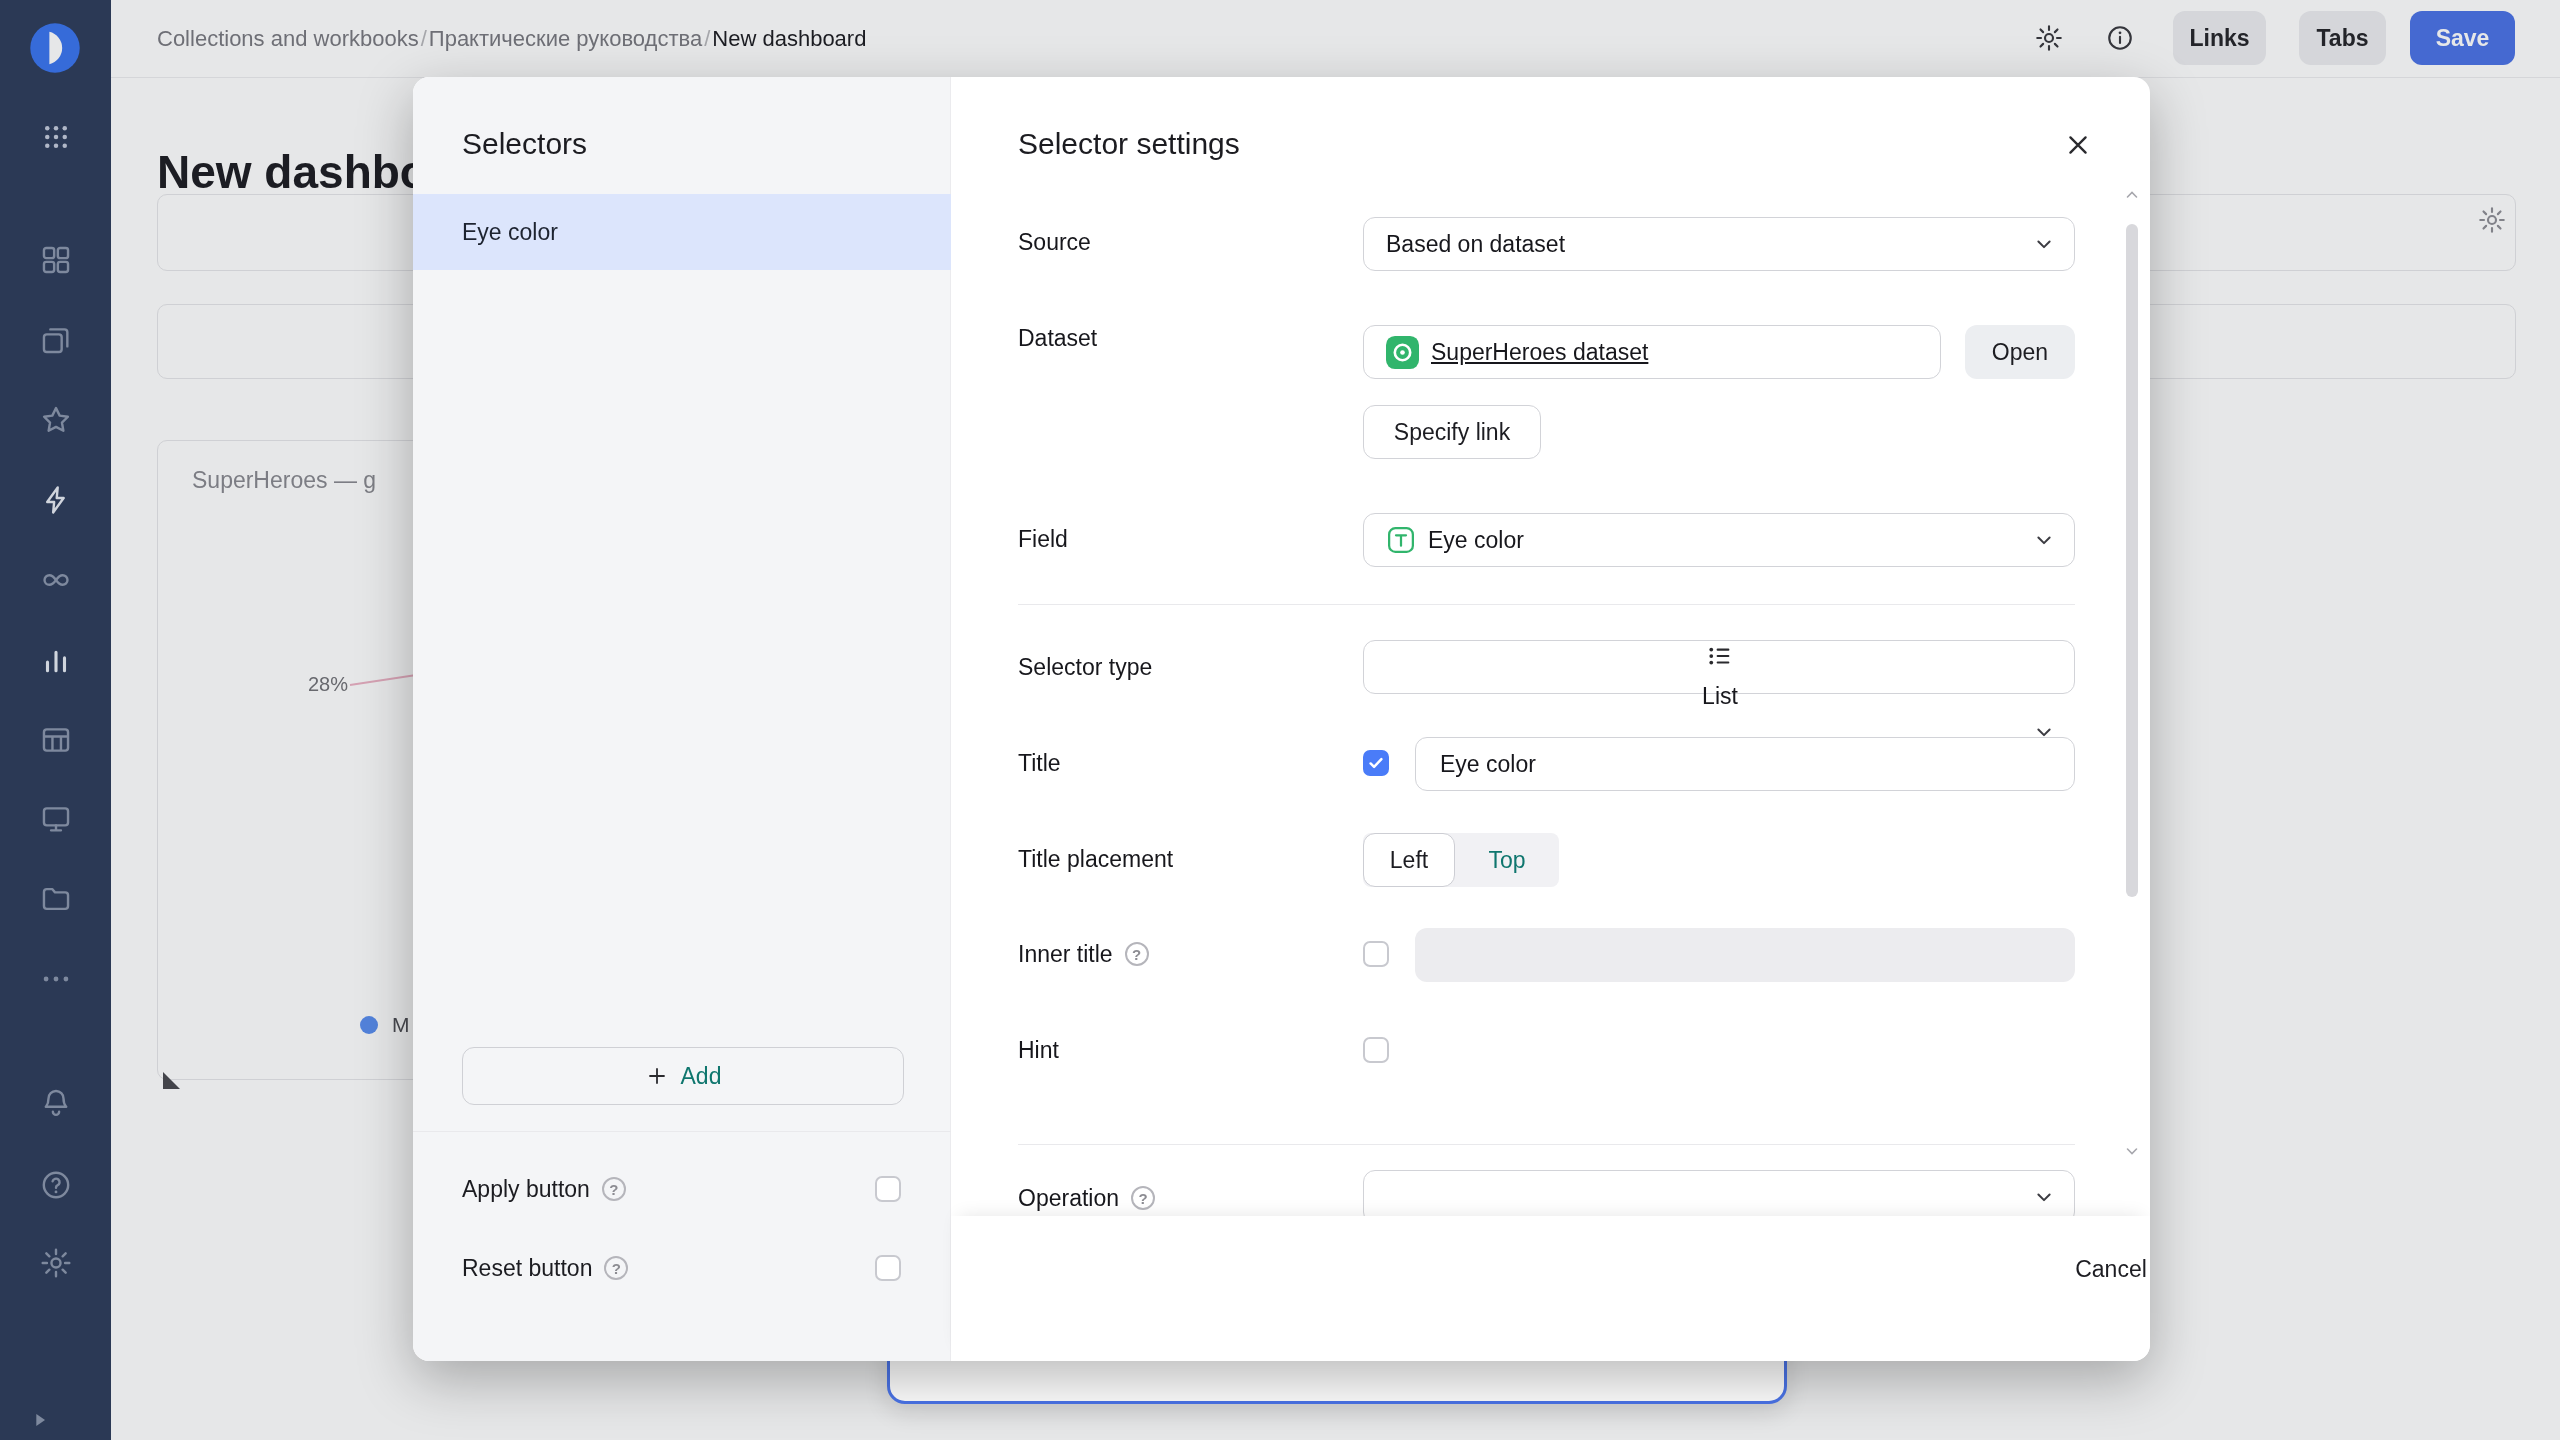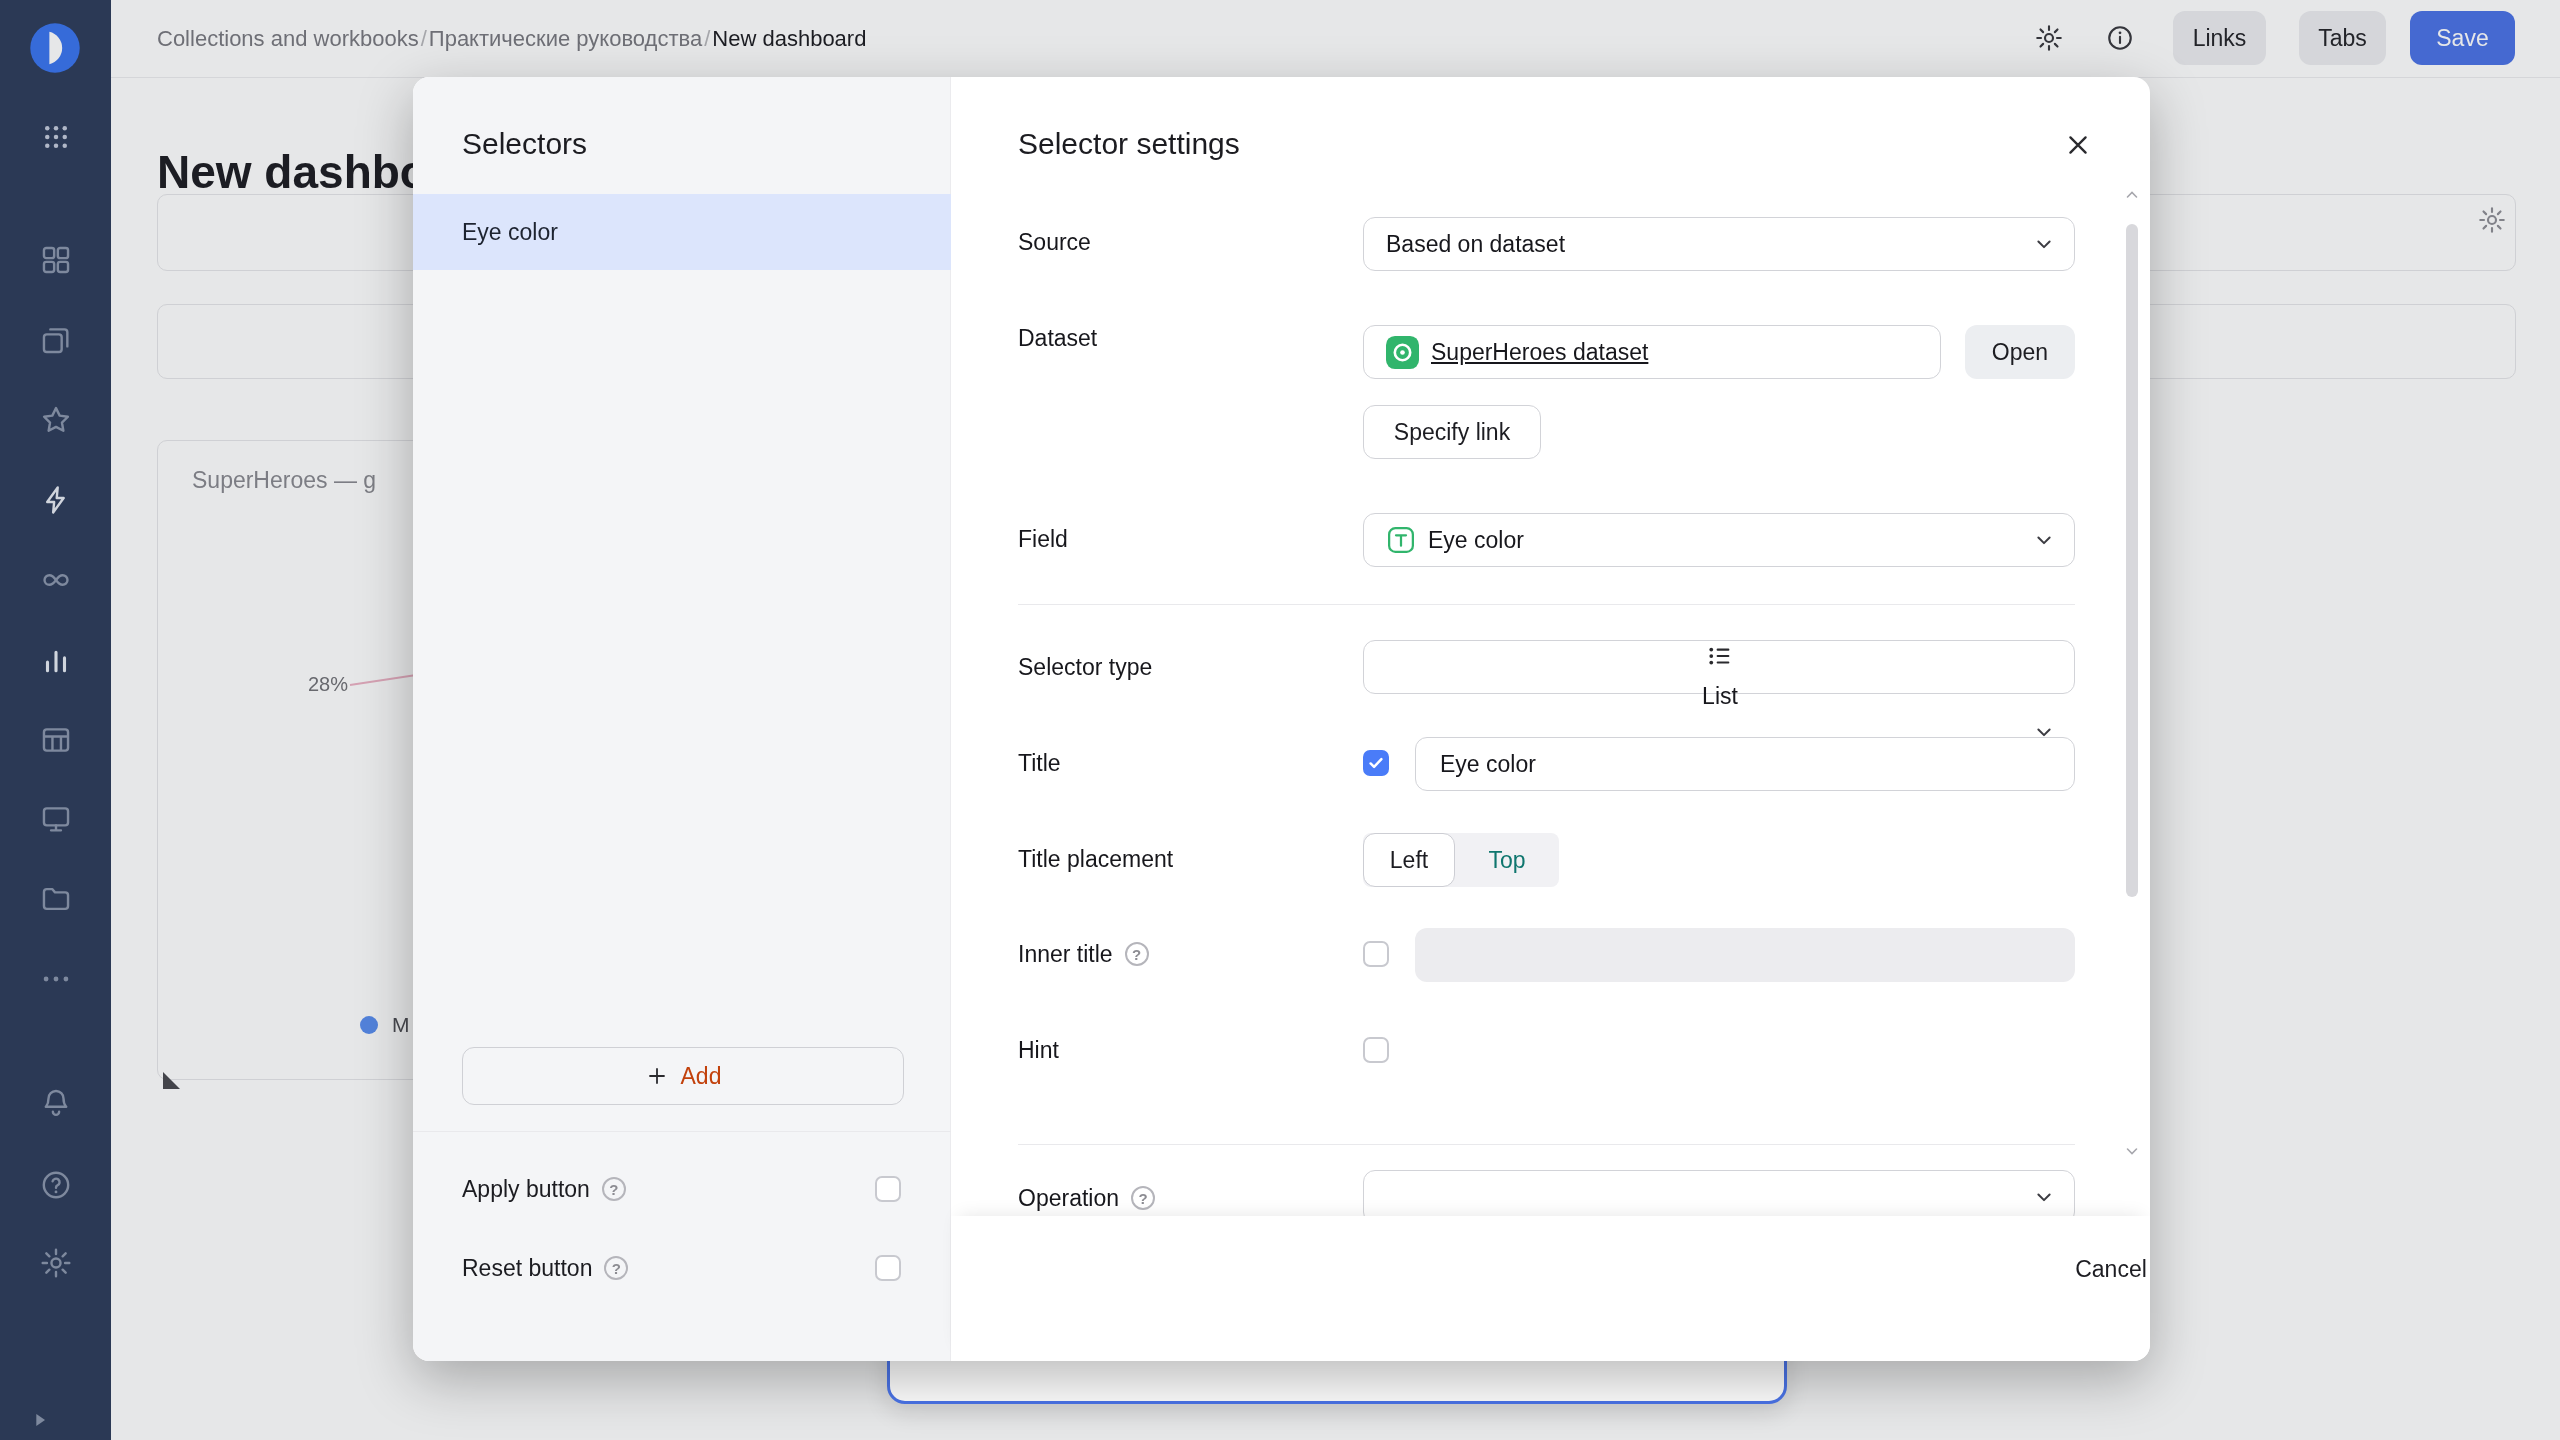--- a/index.html
+++ b/index.html
@@ -7,42 +7,42 @@
   .abs{position:absolute;}
   
   .sidebar{position:absolute;left:0;top:0;width:111px;height:1440px;background:#2f3e5c;z-index:1;}
   .side-ic{position:absolute;left:34px;width:44px;height:44px;display:flex;align-items:center;justify-content:center;color:#8c97ad;cursor:pointer;}
   .side-ic.bright{color:#e7ebf3;}
   
   .header{position:absolute;left:111px;top:0;width:2449px;height:77px;background:#fff;border-bottom:1px solid #ececef;z-index:1;}
   .crumbs{position:absolute;left:46px;top:0;height:77px;display:flex;align-items:center;gap:2px;font-size:22px;color:#7a7a80;}
   .crumbs .sep{color:#b8b8bc;}
   .crumbs .current{color:#1f1f24;}
-  .hbtn{position:absolute;top:11px;height:54px;display:flex;align-items:center;justify-content:center;border-radius:12px;font-size:23px;color:#26262b;background:#ecedf0;cursor:pointer;}
+  .hbtn{position:absolute;top:11px;height:54px;display:flex;align-items:center;justify-content:center;border-radius:12px;font-size:23px;color:#26262b;background:#ecedf0;cursor:pointer;font-weight:bold;}
   .hbtn.blue{background:#4c73e6;color:#fff;}
   .hicon{position:absolute;top:23px;width:30px;height:30px;color:#3a3a40;cursor:pointer;display:flex;}
   
   .content{position:absolute;left:111px;top:78px;width:2449px;height:1362px;background:#fff;z-index:1;}
   .h1{position:absolute;left:46px;top:36px;font-size:46px;font-weight:600;color:#1f1f24;white-space:nowrap;}
   .w-row{position:absolute;left:46px;width:2359px;border:1.5px solid #e6e6e9;border-radius:10px;background:#fff;box-sizing:border-box;}
   .chart-card{position:absolute;left:46px;top:362px;width:1540px;height:640px;border:1.5px solid #e6e6e9;border-radius:10px;background:#fff;box-sizing:border-box;}
   .chart-title{position:absolute;left:34px;top:26px;font-size:23px;color:#8a8a90;white-space:nowrap;}
   .pct{position:absolute;left:150px;top:232px;font-size:20px;color:#737378;}
   .legend{position:absolute;left:202px;top:572px;display:flex;align-items:center;gap:14px;font-size:21px;color:#505055;}
   .legend .dot{width:18px;height:18px;border-radius:50%;background:#5b8ff0;}
   .resize-handle{position:absolute;left:52px;top:994px;width:0;height:0;border-bottom:17px solid #4a4a50;border-right:17px solid transparent;}
   .bottom-panel{position:absolute;left:887px;top:1332px;width:900px;height:72px;background:#fff;border:3px solid #4b74e8;border-radius:18px;box-sizing:border-box;z-index:6;box-shadow:0 8px 24px rgba(0,0,0,.12);}
   
   .overlay{position:absolute;left:0;top:0;width:2560px;height:1440px;background:rgba(14,18,28,.10);z-index:5;}
   
   .dialog{position:absolute;left:413px;top:77px;width:1737px;height:1284px;background:#fff;border-radius:16px;z-index:10;overflow:hidden;box-shadow:0 18px 56px rgba(0,0,0,.28);}
   .lpanel{position:absolute;left:0;top:0;width:538px;height:1284px;background:#f4f5f7;border-right:1px solid #ebebee;box-sizing:border-box;}
   .panel-title{position:absolute;font-size:30px;color:#1c1c21;font-weight:500;}
   .sel-item{position:absolute;left:0;top:117px;width:538px;height:76px;background:#dce5fc;display:flex;align-items:center;padding-left:49px;box-sizing:border-box;font-size:23px;color:#1d2330;cursor:pointer;}
-  .add-btn{position:absolute;left:49px;top:970px;width:440px;height:56px;border:1px solid #cfd0d5;border-radius:12px;display:flex;align-items:center;justify-content:center;gap:12px;font-size:23px;color:#c2410c;cursor:pointer;background:transparent;}
+  .add-btn{position:absolute;left:49px;top:970px;width:440px;height:56px;border:1px solid #cfd0d5;border-radius:12px;display:flex;align-items:center;justify-content:center;gap:12px;font-size:23px;color:#0f766e;cursor:pointer;background:transparent;}
   .divider{position:absolute;height:1px;background:#e9e9ec;}
   .chk-row-label{position:absolute;left:49px;height:30px;display:flex;align-items:center;font-size:23px;color:#1c1c21;}
   .help-icon{display:inline-flex;align-items:center;justify-content:center;width:24px;height:24px;border-radius:50%;border:2px solid #b5b5bb;color:#8c8c92;font-size:15px;font-weight:bold;margin-left:12px;box-sizing:border-box;}
   .help-icon::after{content:"?";}
   .checkbox{position:absolute;width:26px;height:26px;border-radius:7px;border:2px solid #c8c9cf;background:#fff;box-sizing:border-box;cursor:pointer;}
   .checkbox.checked{background:#4a7cf8;border-color:#4a7cf8;display:flex;align-items:center;justify-content:center;}
   .close-btn{position:absolute;left:1645px;top:48px;width:40px;height:40px;display:flex;align-items:center;justify-content:center;cursor:pointer;}
   .form-label{position:absolute;left:605px;height:30px;display:flex;align-items:center;font-size:23px;color:#17171c;}
   .select{position:absolute;display:flex;align-items:center;gap:29px;border:1px solid #d2d3d8;border-radius:12px;padding:0 20px 0 22px;background:#fff;font-size:23px;color:#17171c;box-sizing:border-box;cursor:pointer;}
   .select .chev{margin-left:auto;display:flex;}

